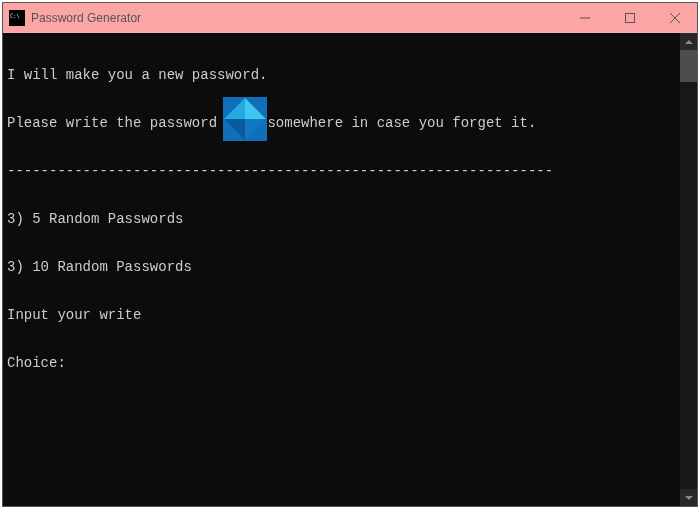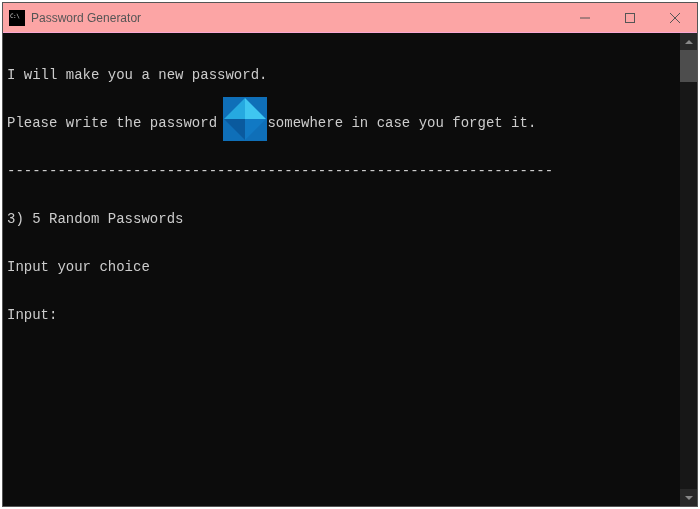--- a/index.html
+++ b/index.html
@@ -165,22 +165,23 @@
           </svg>
       </div>
     </div>
   </div>
   <div class="client-area">
     <div class="console">
       <div class="console-line">I will make you a new password.</div>
       <div class="console-line">Please write the password down somewhere in case you forget it.</div>
       <div class="console-line">-----------------------------------------------------------------</div>
       <div class="console-line">3) 5 Random Passwords</div>
-      <div class="console-line">Input your choice</div>
-      <div class="console-line">Input:</div>
+      <div class="console-line">3) 10 Random Passwords</div>
+      <div class="console-line">Input your write</div>
+      <div class="console-line">Choice:</div>
       <div class="overlay-logo">
         <svg viewBox="0 0 44 44">
           <rect x="0" y="0" width="44" height="44" fill="#0f6fb8"></rect>
           <polygon points="22,1 43,22 22,43 1,22" fill="#0f6fb8"></polygon>
           <polygon points="22,1 43,22 22,22" fill="#3fc6f1"></polygon>
           <polygon points="22,1 1,22 22,22" fill="#26a9e0"></polygon>
           <polygon points="1,22 22,43 22,22" fill="#0a5a9e"></polygon>
           <polygon points="43,22 22,43 22,22" fill="#1179c4"></polygon>
         </svg>
       </div>

